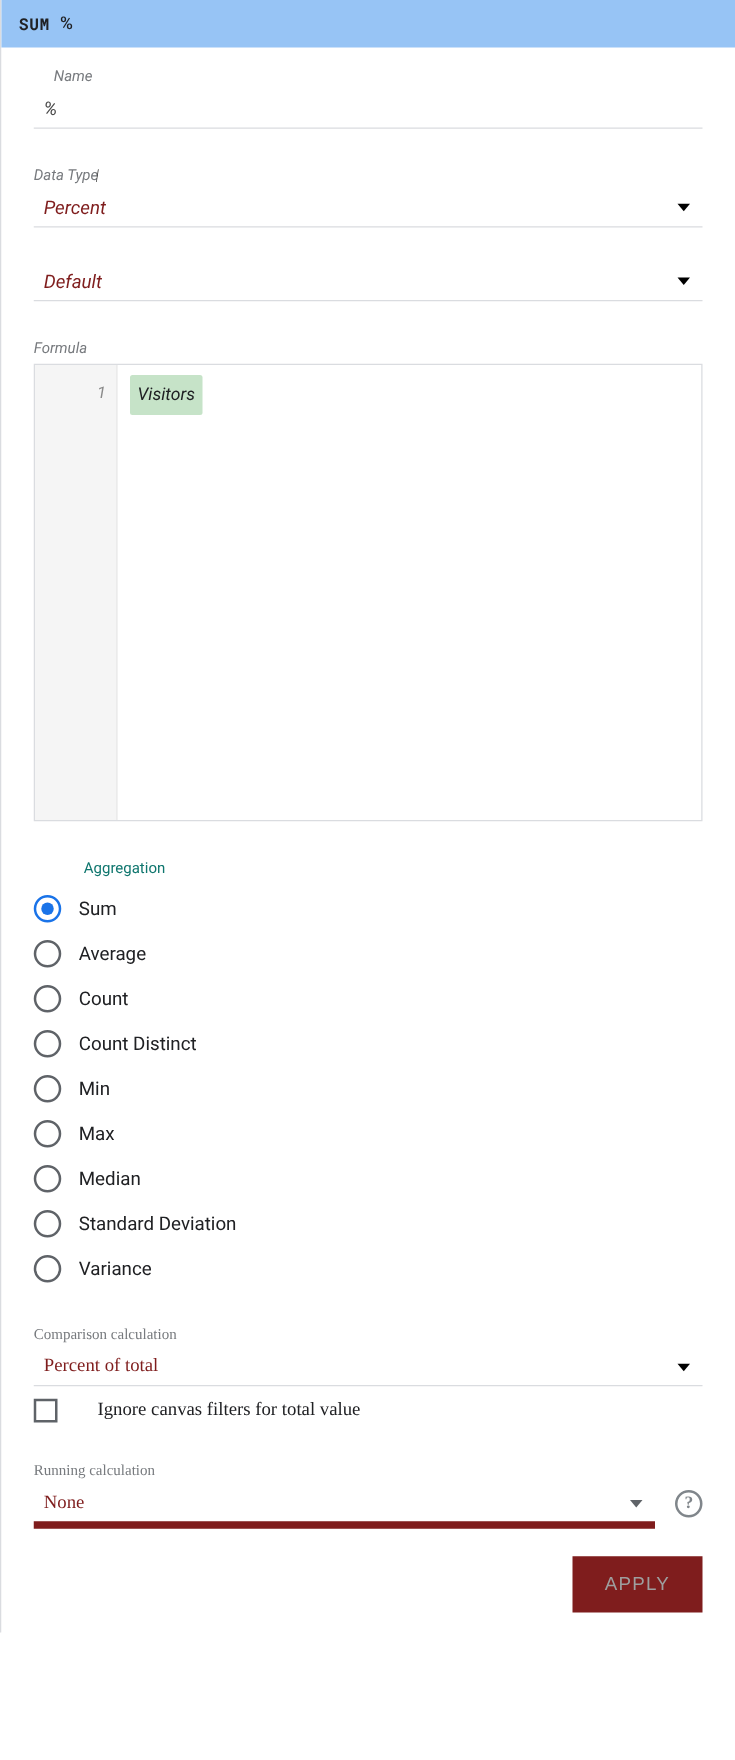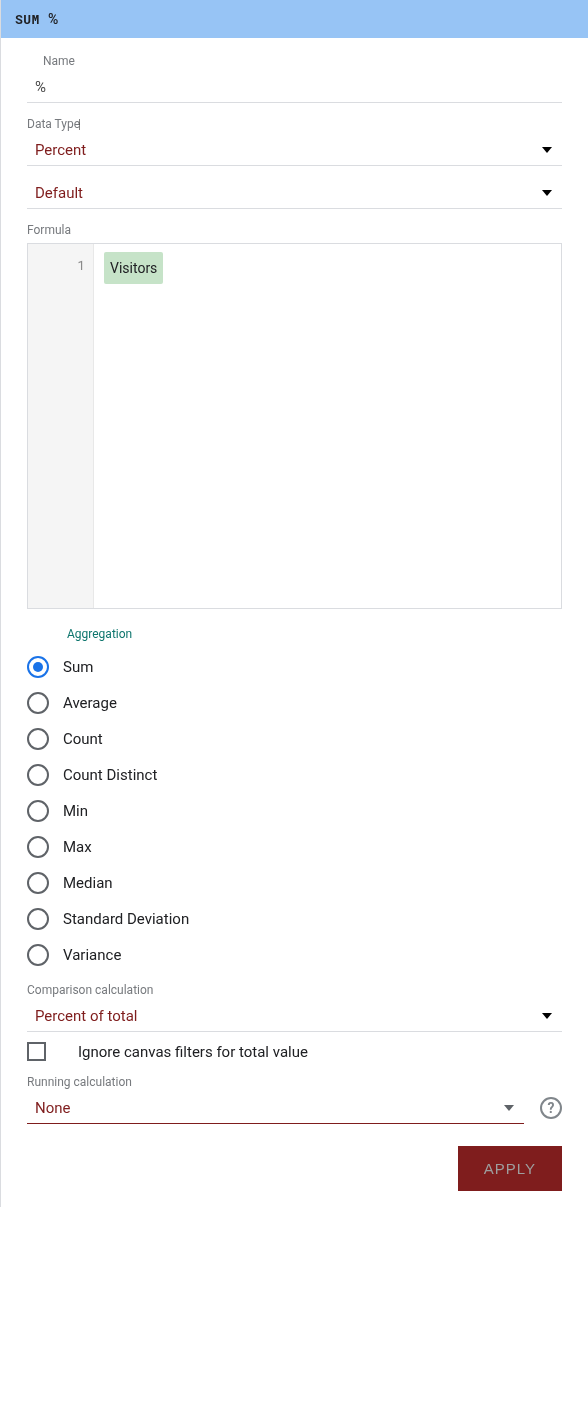--- a/index.html
+++ b/index.html
@@ -27,21 +27,22 @@
     }
     .header-pct {
       font-size: 14px;
       font-weight: 500;
       color: #202124;
     }
     .content {
       padding: 16px 26px 16px 26px;
     }
     .field {
-      margin-bottom: 14px;
+      margin-bottom: 30px;
+      font-style: italic;
     }
     .field-label {
       font-size: 12px;
       color: #777a7e;
       display: block;
       margin-bottom: 6px;
       margin-left: 16px;
     }
     .field-label.noindent {
        margin-left: 0;
@@ -142,42 +143,43 @@
       width: 10px;
       height: 10px;
       border-radius: 50%;
       background: #1a73e8;
     }
     .radio-label {
       font-size: 15px;
       color: #202124;
     }
     .comparison-section, .running-section {
-      margin-top: 10px;
+      margin-top: 27px;
+      font-family: Liberation Serif, serif;
     }
     .checkbox-row {
       display: flex;
       align-items: center;
       padding: 10px 0 4px 0;
       cursor: pointer;
       gap: 16px;
     }
     .checkbox-box {
       width: 19px;
       height: 19px;
       border: 2px solid #5f6368;
       margin-right: 16px;
       flex-shrink: 0;
     }
     .checkbox-label {
       font-size: 15px;
       color: #202124;
     }
     .running-row {
-      border-bottom: 1px solid #7f1d1d;
+      border-bottom: 6px solid #7f1d1d;
       padding: 4px 0 6px 4px;
       display: flex;
       align-items: center;
       justify-content: space-between;
       margin-right: 38px;
       position: relative;
     }
     .running-row-wrap {
       position: relative;
     }

